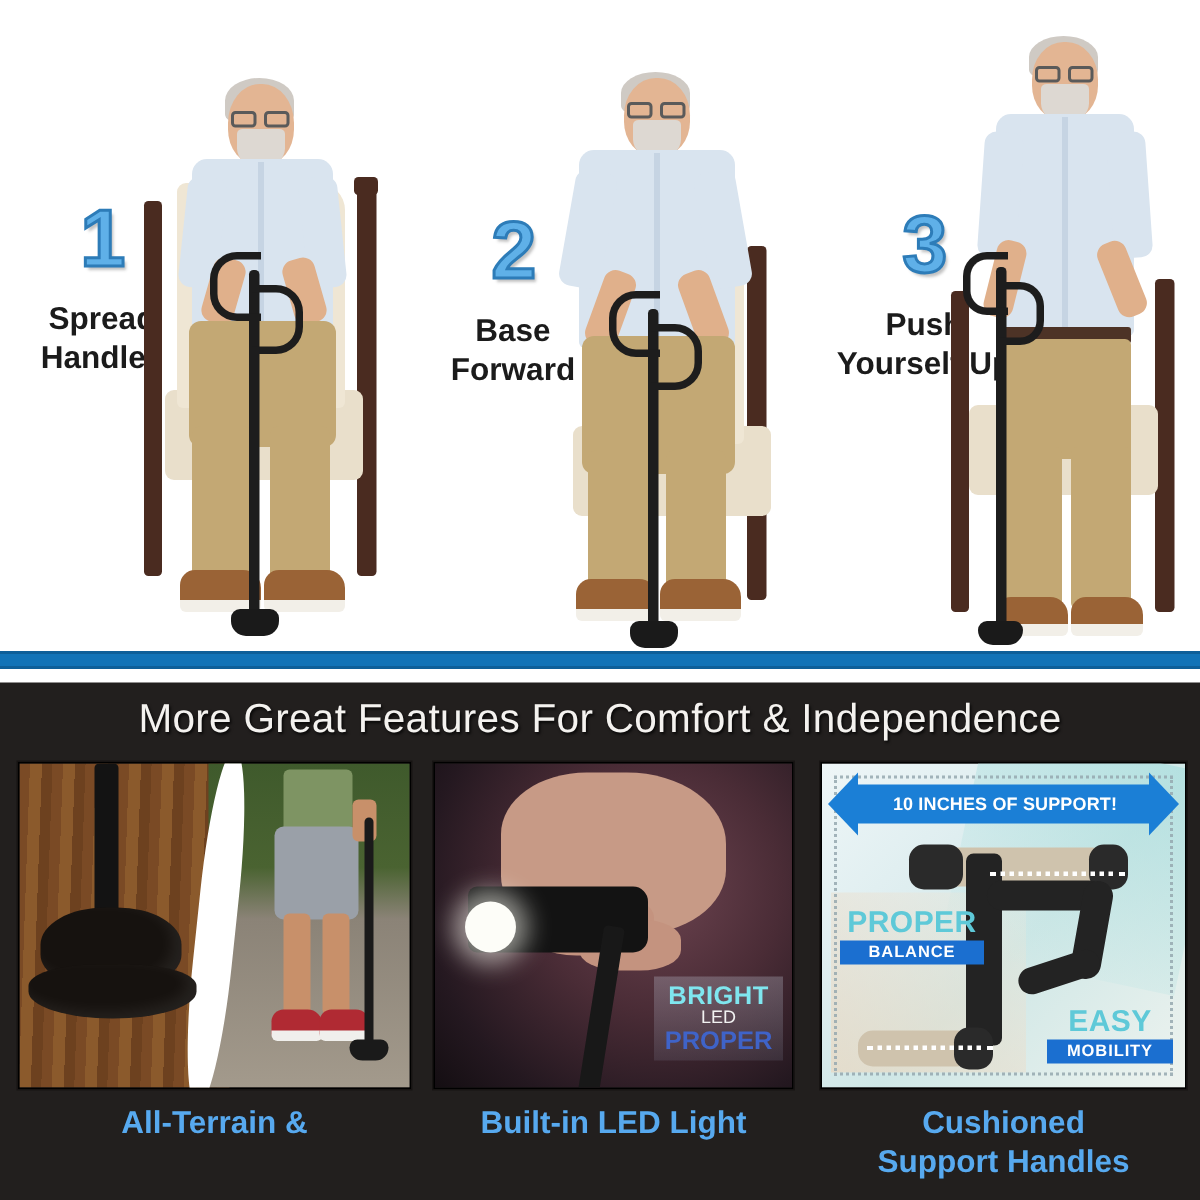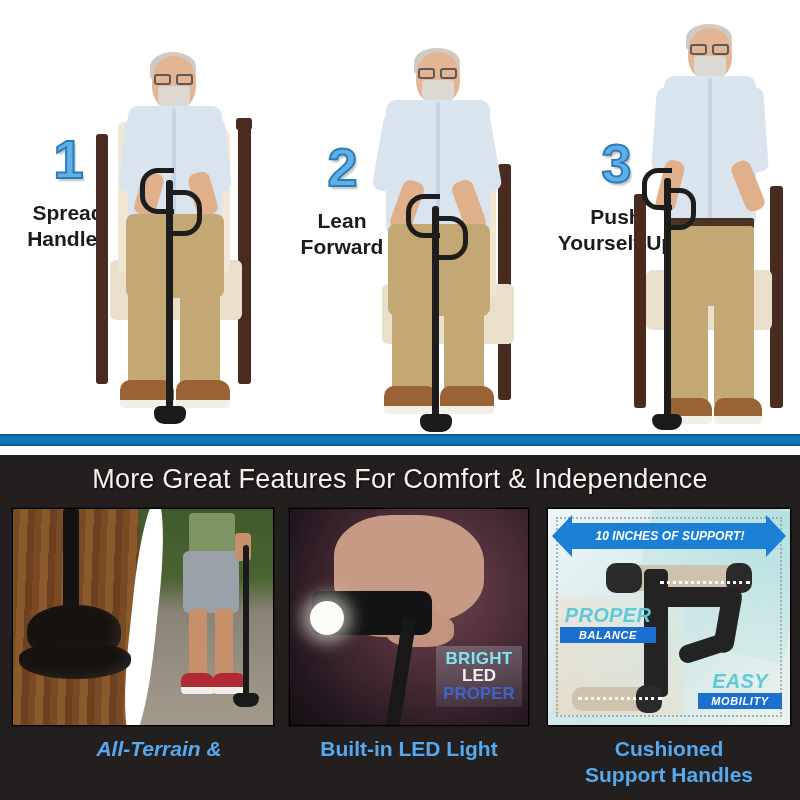--- a/index.html
+++ b/index.html
@@ -92,27 +92,27 @@
     text-shadow:1px 1px 2px rgba(0,0,0,.8);
   }
 
   .panel {
     position:absolute; top:53px; height:218px;
     border:1px solid #000; overflow:hidden;
     box-shadow:0 0 0 1px #171413;
   }
   .panel-1 { left:12px;  width:262px; }
   .panel-2 { left:289px; width:240px; }
-  .panel-3 { left:547px; width:244px;font-style:italic; }
+  .panel-3 { left:547px; width:244px; }
 
   .caption {
     position:absolute; top:281px; text-align:center;
     color:#57a9ef; font-size:21px; font-weight:bold; line-height:1.22;
   }
-  .cap-1 { left:28px; width:262px;font-style:italic; }
+  .cap-1 { left:12px; width:262px; }
   .cap-2 { left:289px; width:240px; }
   .cap-3 { left:547px; width:244px; }
 
   
   .wood-floor {
     position:absolute; left:0; top:0; width:140px; height:100%;
     background:
       repeating-linear-gradient(92deg,#7a4a25 0 7px,#8b5a2c 7px 15px,#6d411f 15px 22px);
   }
   .outdoor {
@@ -149,21 +149,21 @@
   .led-lamp {
     position:absolute; background:#fdfdf8; border-radius:50%;
     box-shadow:0 0 16px 8px rgba(255,255,245,.55);
   }
   .led-text {
     position:absolute; right:6px; bottom:18px; width:86px; text-align:center;
     background:linear-gradient(180deg,rgba(190,195,210,.30),rgba(160,170,195,.14));
     padding:4px 2px 5px;
   }
   .led-text .l1 { font-size:17px; font-weight:bold; color:#7fe6ef; line-height:1.02; letter-spacing:.3px; }
-  .led-text .l2 { font-size:17px; font-weight:bold; color:#f2f2f2; line-height:1.02; }
+  .led-text .l2 { font-size:12px; font-weight:normal; color:#f2f2f2; line-height:1.02; }
   .led-text .l3 { font-size:17px; font-weight:bold; color:#3f63c8; line-height:1.02; }
 
   
   .diag-bg {
     position:absolute; inset:0;
     background:
       linear-gradient(135deg,#eef6f7 0%,#dfeef0 30%,#cfe7e6 55%,#eef3ef 100%);
   }
   .diag-shape-a {
     position:absolute; right:-10px; top:-10px; width:160px; height:150px;
@@ -257,21 +257,21 @@
         <div class="cane-handle" style="left:52px; top:146px; width:34px; height:46px; border-right:none; border-radius:18px 0 0 18px;"></div>
         <div class="cane-handle" style="left:80px; top:168px; width:34px; height:46px; border-left:none; border-radius:0 18px 18px 0;"></div>
         <div class="cane-foot" style="left:66px; top:384px; width:32px; height:18px;"></div>
       </div>
     </div>
 
     <div class="step step-2">
       <div class="step-label">
         <div class="step-num">2</div>
         <div class="step-text">
-          <span>Lean</span><br>
+          <span>Base</span><br>
           <span>Forward</span>
         </div>
       </div>
       <div class="photo p2">
         <div class="wood" style="left:150px;top:130px; width:13px; height:236px;"></div>
         <div class="chair chair-seat" style="left:34px; top:250px;"></div>
         <div class="chair chair-back" style="left:44px; top:130px; width:104px; height:132px;"></div>
         <div class="hair" style="left:66px; top:14px; width:46px; height:28px;"></div>
         <div class="body-part head" style="left:68px; top:18px; width:44px; height:52px;"></div>
         <div class="glasses" style="left:70px; top:34px; width:17px; height:11px;"></div>

